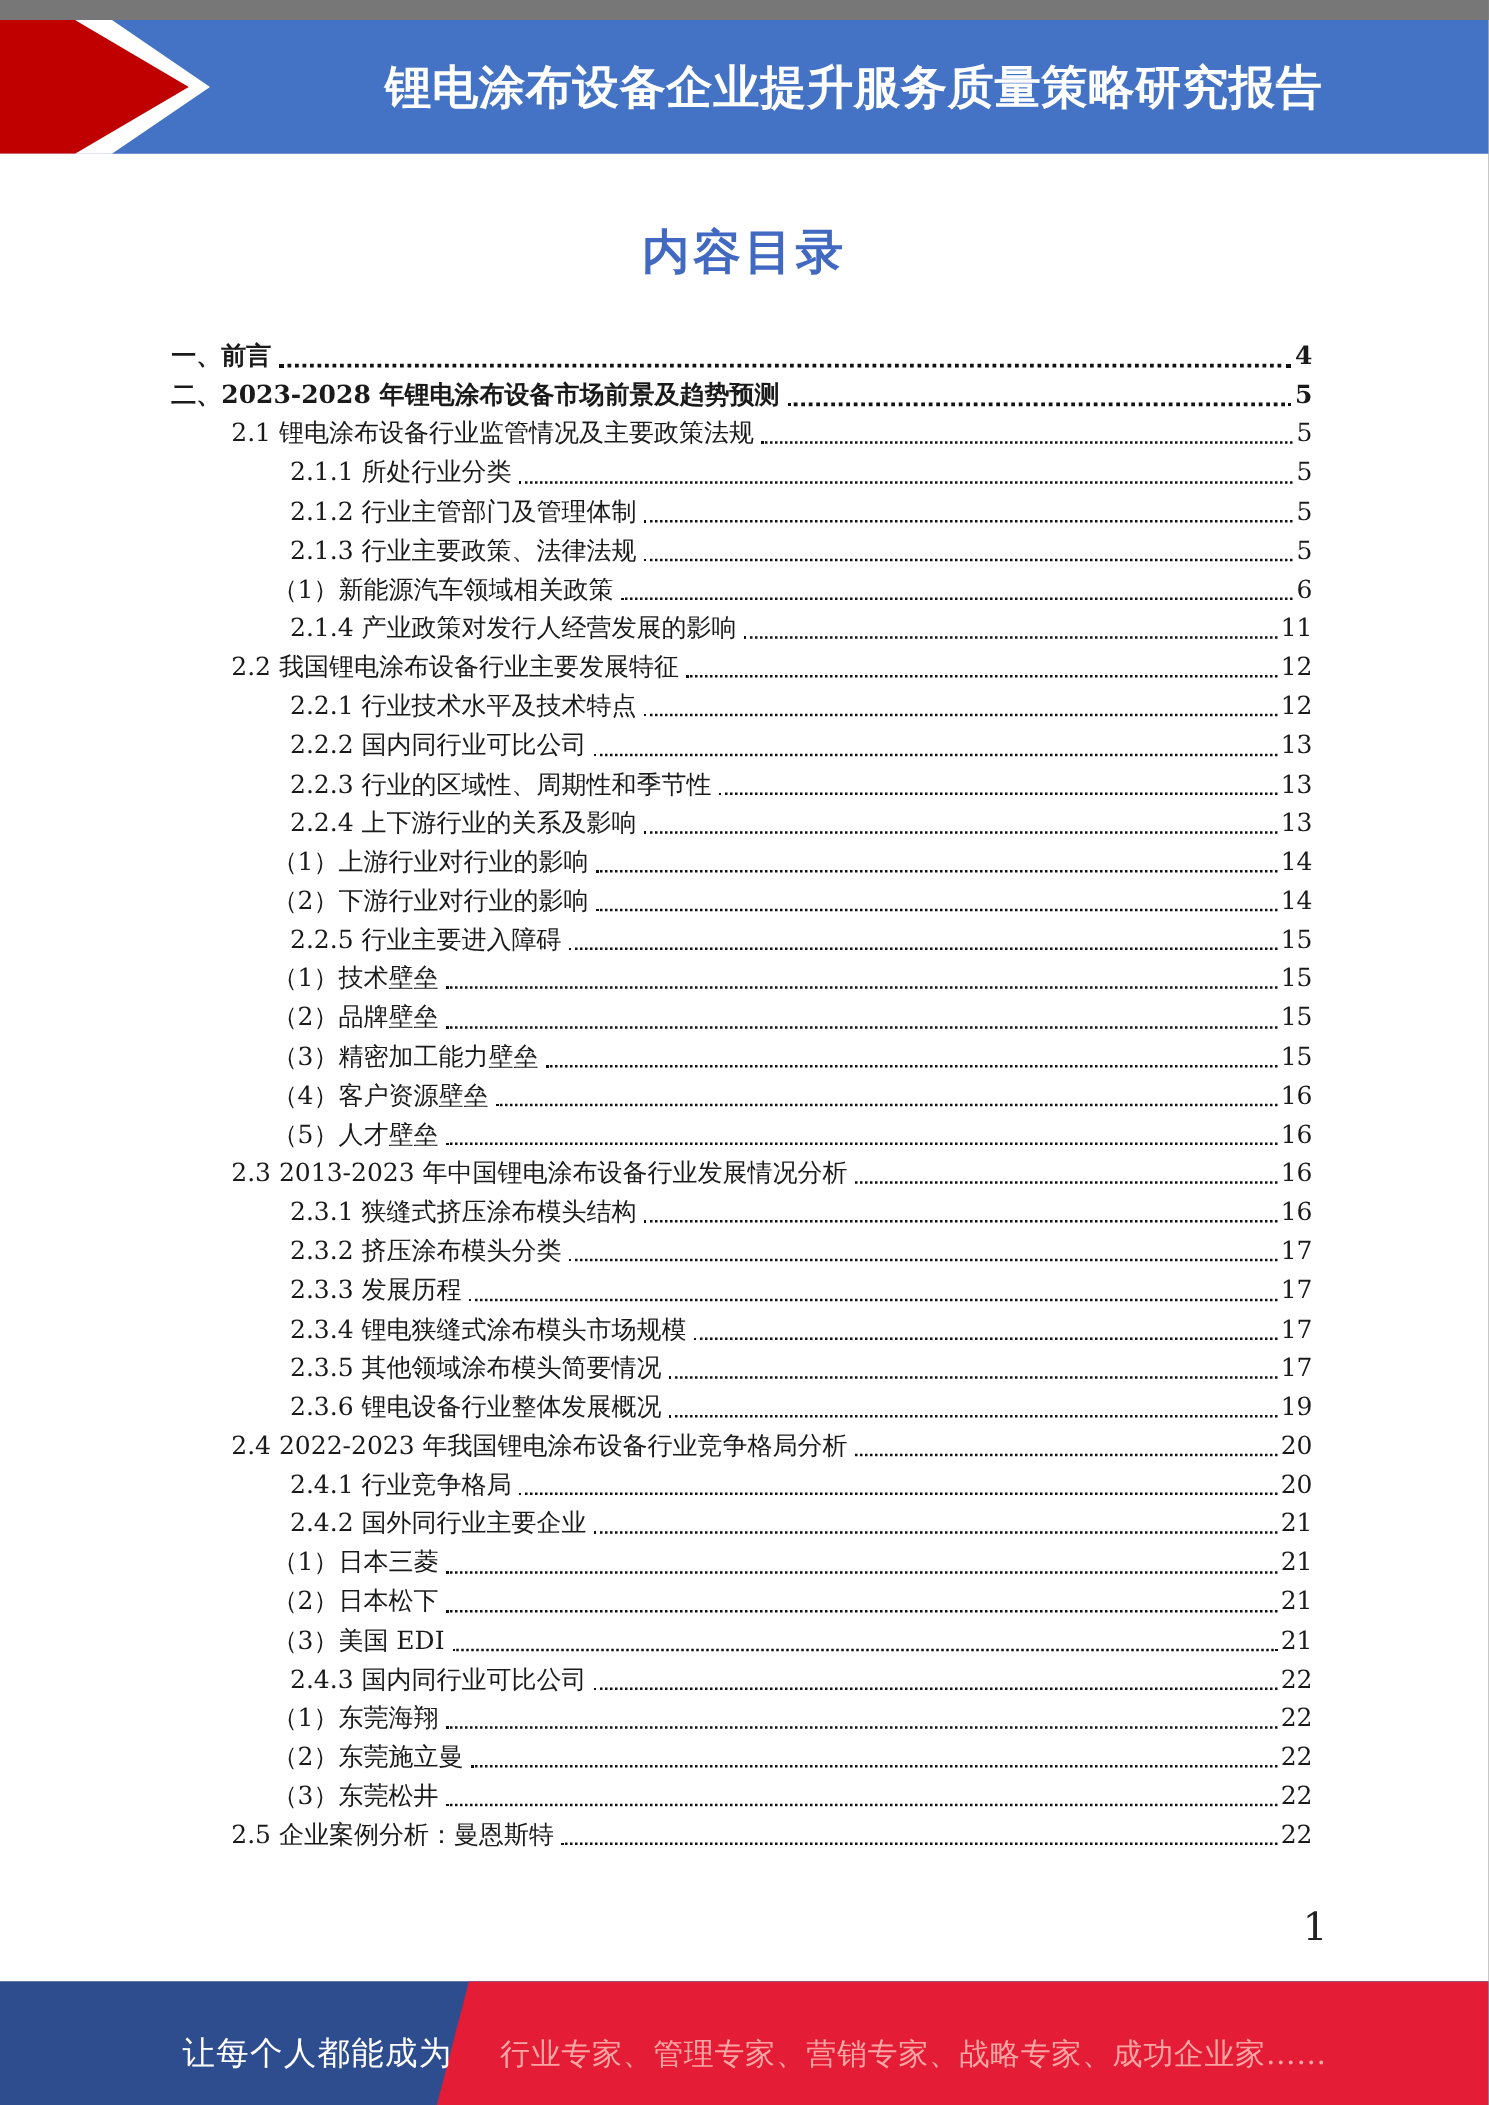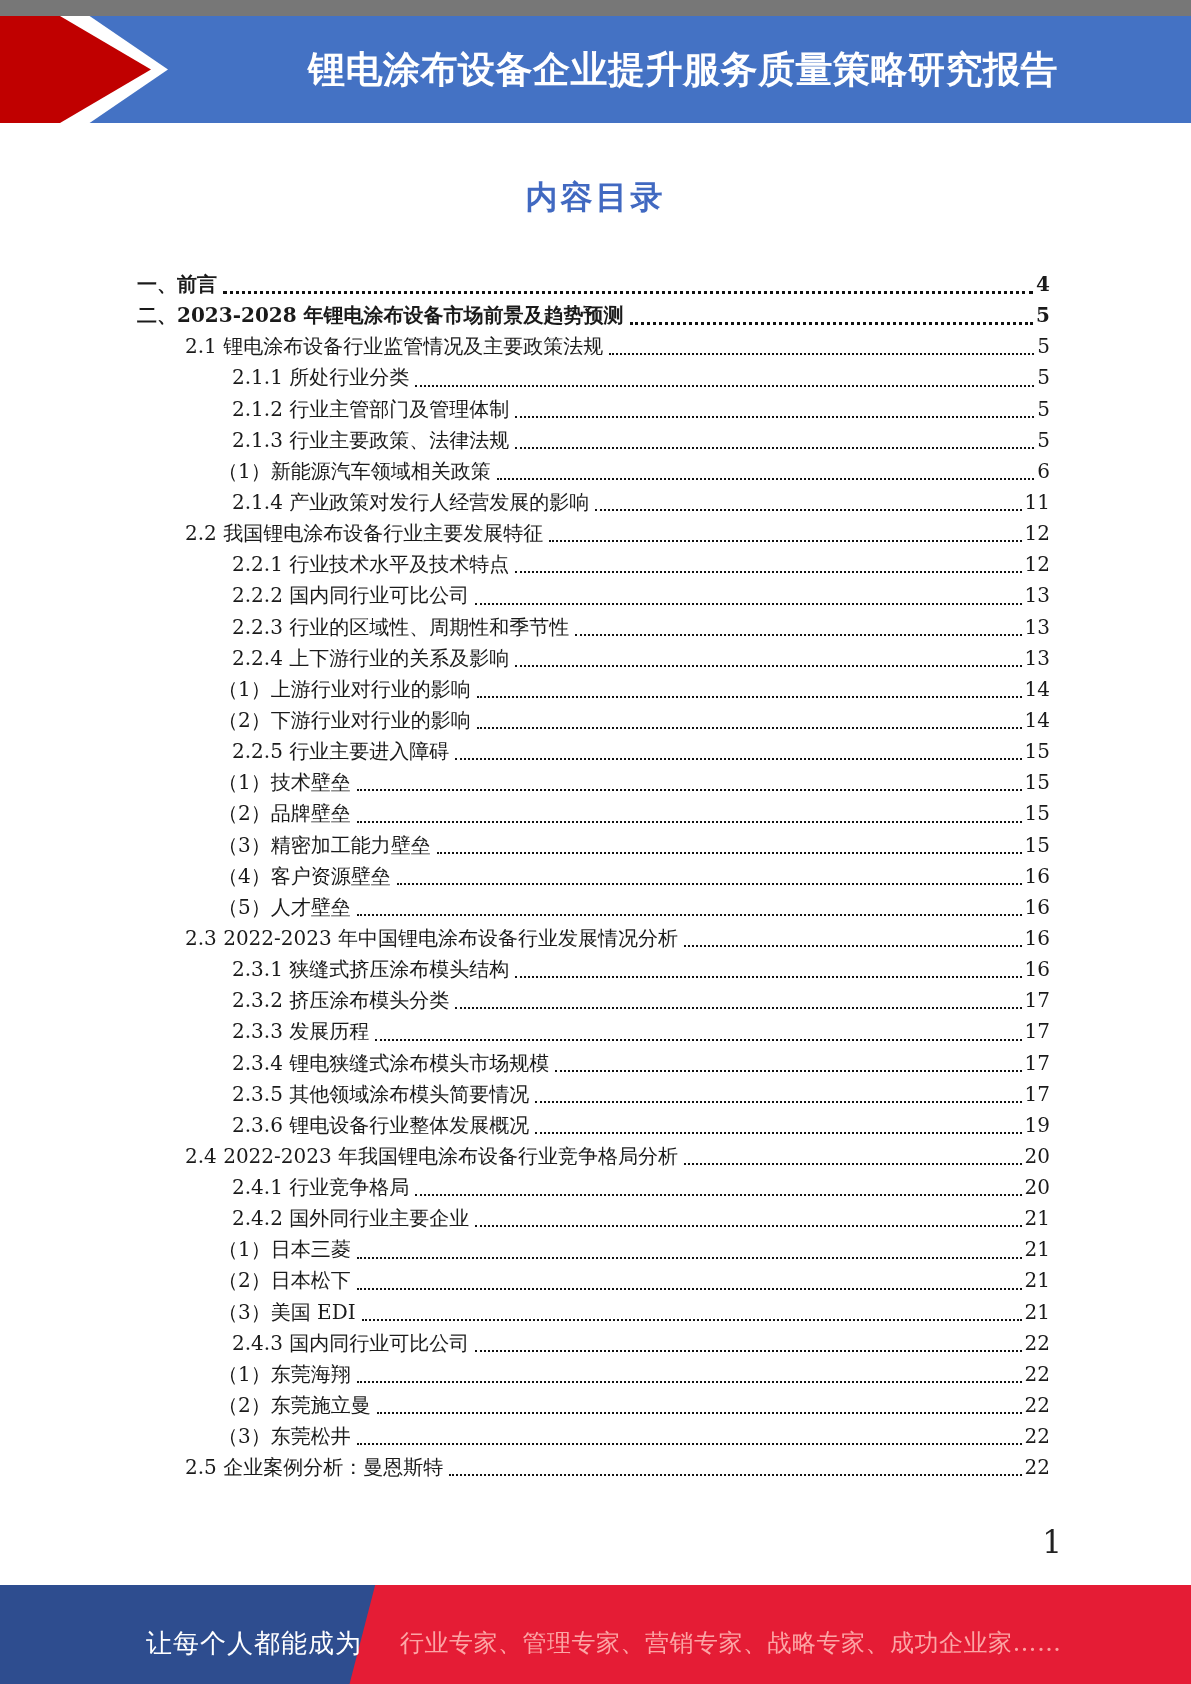--- a/index.html
+++ b/index.html
@@ -30,21 +30,21 @@
     position:absolute;left:175px;right:0;top:0;height:107px;
     display:flex;align-items:center;justify-content:center;
     font-family:"DejaVu Sans","Liberation Sans",sans-serif;
     font-weight:700;font-size:37px;color:#ffffff;
     letter-spacing:0.5px;white-space:nowrap;
   }
   
   .toc-title{
     position:absolute;left:0;top:160px;width:1191px;
     text-align:center;
-    font-size:32px;font-weight:700;color:var(--toc-blue);
+    font-size:38px;font-weight:700;color:var(--toc-blue);
     letter-spacing:3px;
   }
   
   .toc-list{
     position:absolute;left:137px;top:253px;width:913px;
   }
   .toc-row{
     display:flex;align-items:flex-end;
     height:31.15px;line-height:31.15px;
     font-size:20px;white-space:nowrap;
@@ -203,21 +203,21 @@
       <span class="toc-label">（4）客户资源壁垒</span>
       <span class="leader"></span>
       <span class="toc-page">16</span>
     </div>
       <div class="toc-row lvlp">
       <span class="toc-label">（5）人才壁垒</span>
       <span class="leader"></span>
       <span class="toc-page">16</span>
     </div>
       <div class="toc-row lvl2">
-      <span class="toc-label">2.3 2022-2023 年中国锂电涂布设备行业发展情况分析</span>
+      <span class="toc-label">2.3 2013-2023 年中国锂电涂布设备行业发展情况分析</span>
       <span class="leader"></span>
       <span class="toc-page">16</span>
     </div>
       <div class="toc-row lvl3">
       <span class="toc-label">2.3.1 狭缝式挤压涂布模头结构</span>
       <span class="leader"></span>
       <span class="toc-page">16</span>
     </div>
       <div class="toc-row lvl3">
       <span class="toc-label">2.3.2 挤压涂布模头分类</span>

